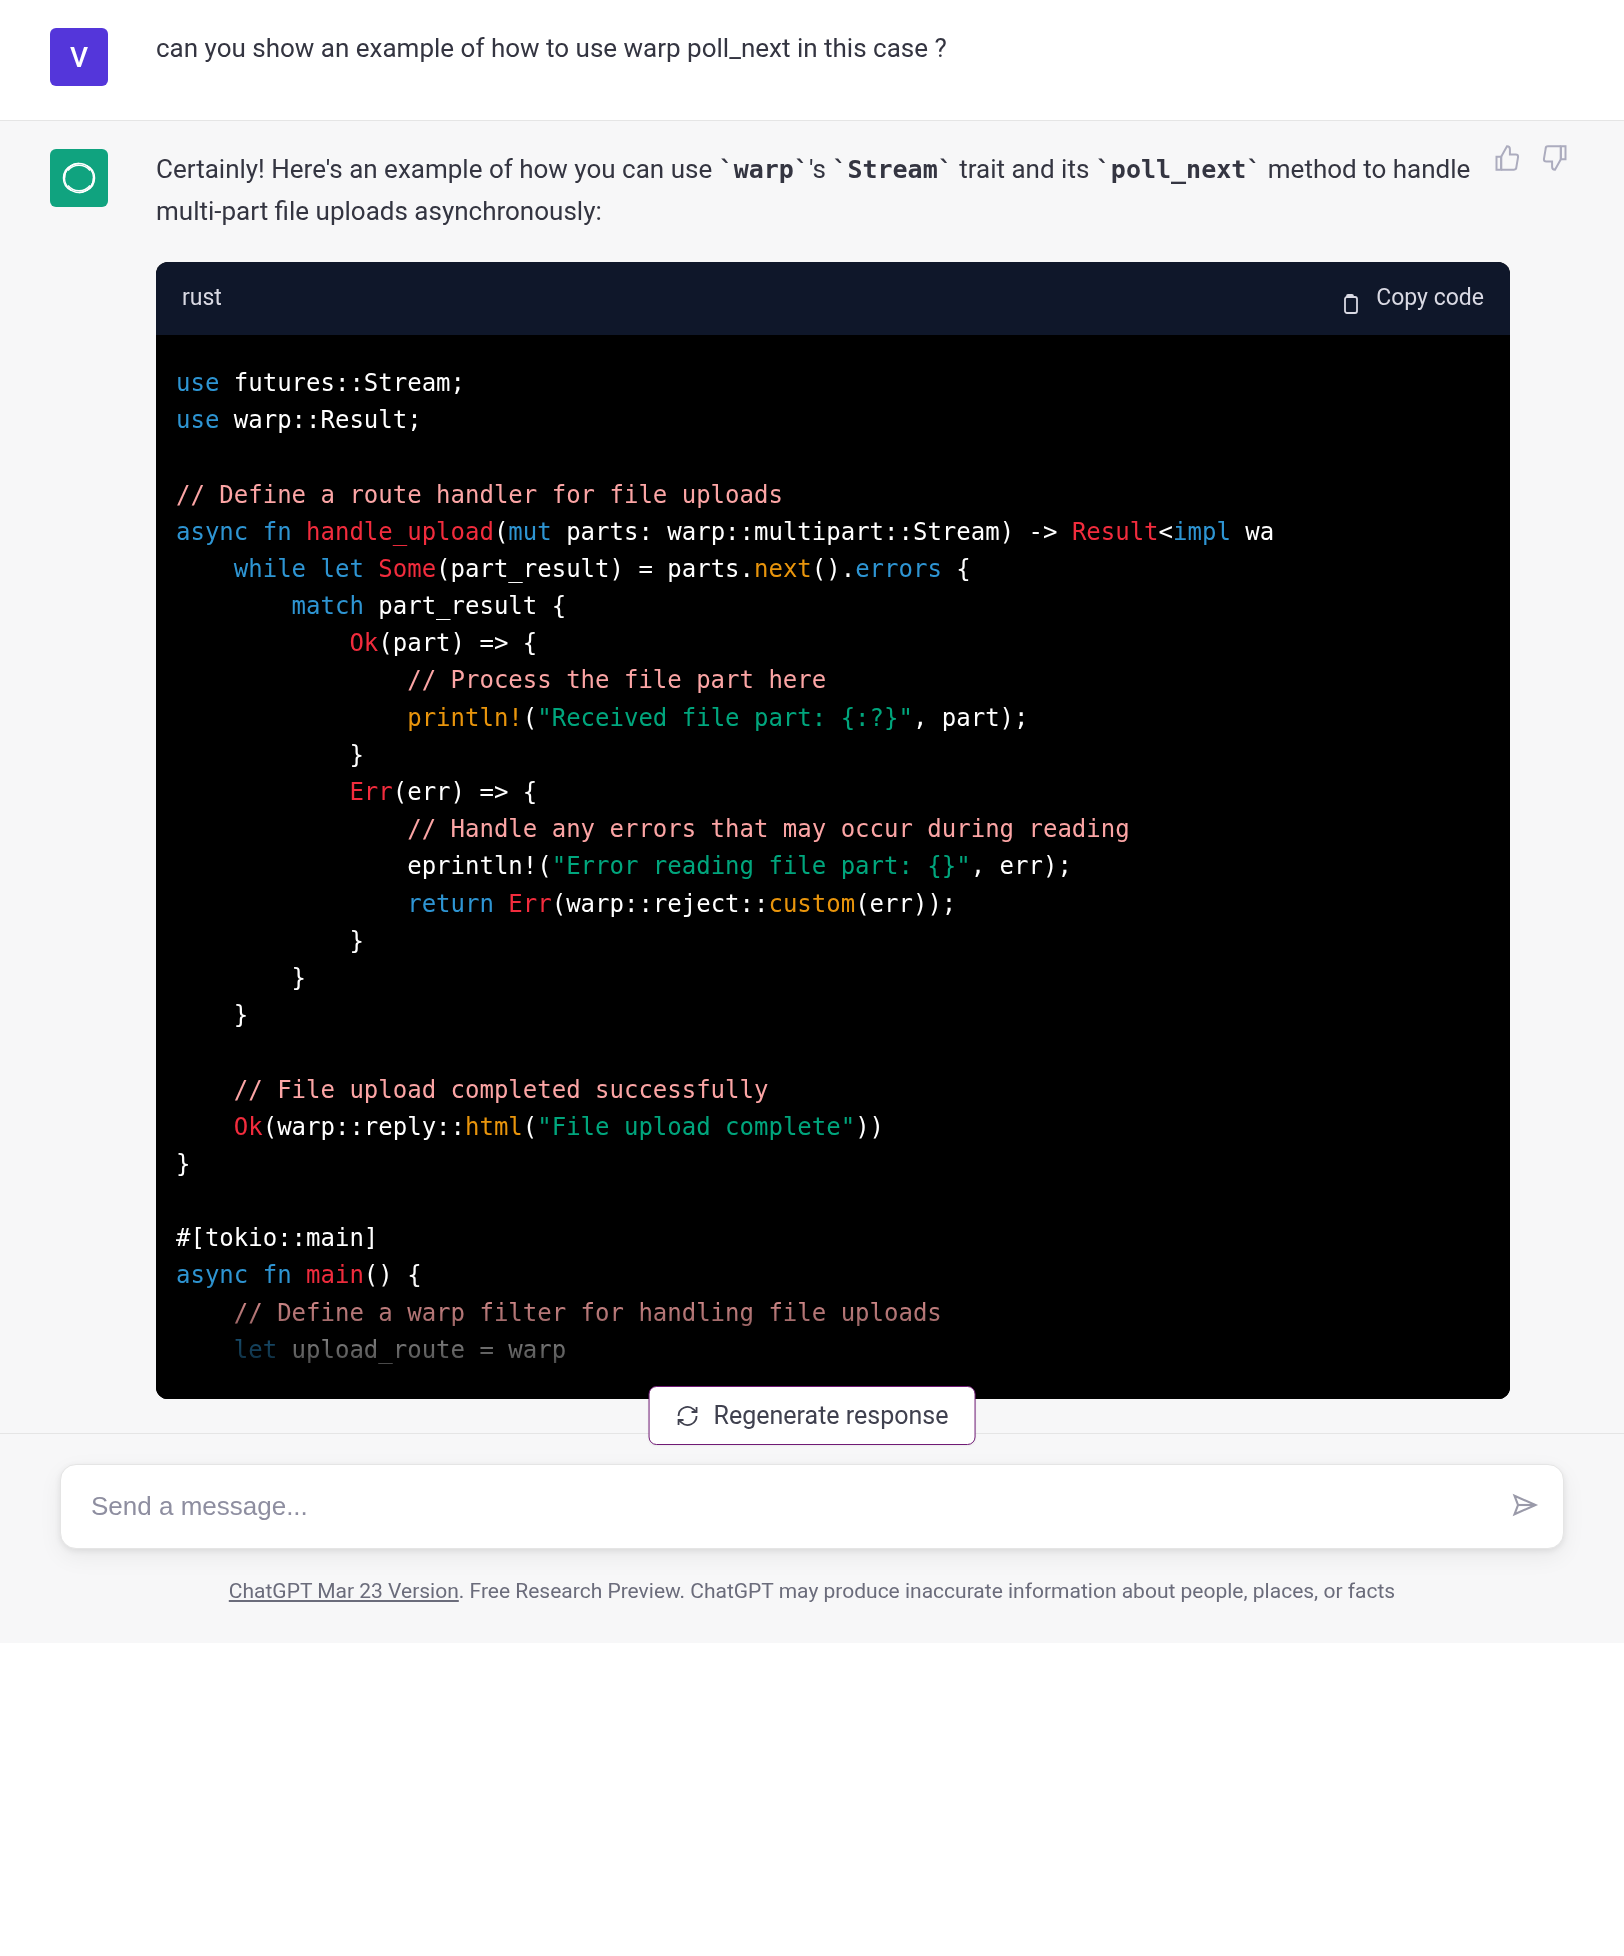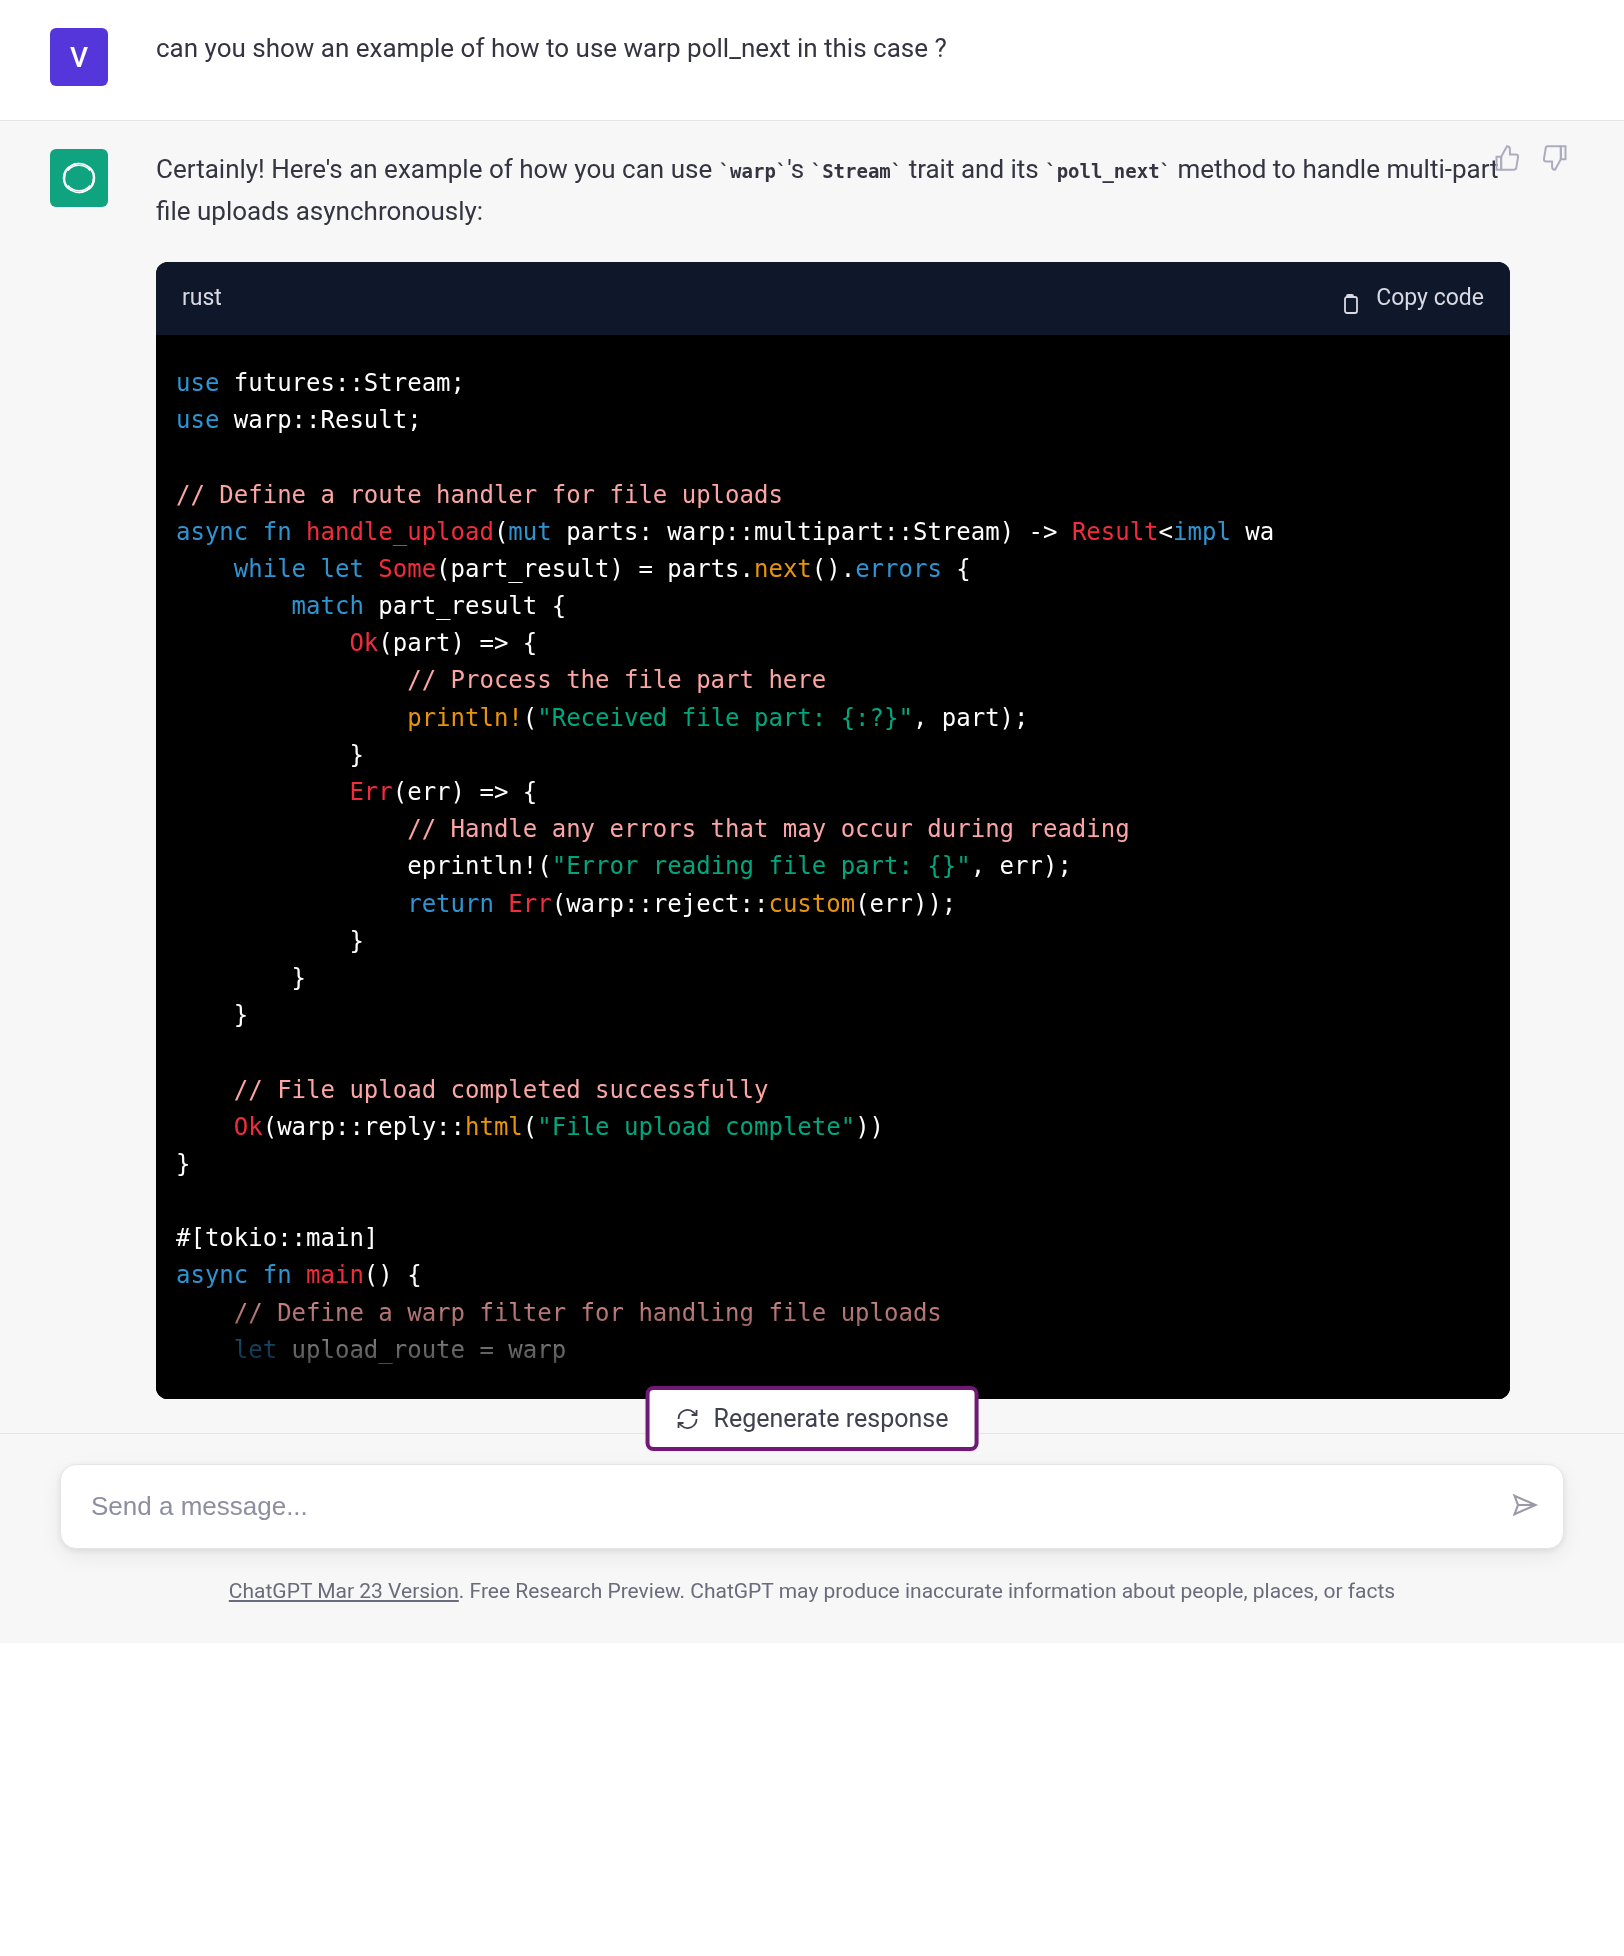--- a/index.html
+++ b/index.html
@@ -9,34 +9,34 @@
   .msg-row.user { background:#ffffff; }
   .msg-row.assistant { background:#f7f7f8; }
   .msg-inner { max-width:1560px; padding:28px 50px 34px 50px; display:flex; align-items:flex-start; gap:48px; }
   .avatar { width:58px; height:58px; border-radius:6px; flex:0 0 auto; display:flex; align-items:center; justify-content:center; font-size:28px; font-weight:500; color:#fff; }
   .avatar.user-av { background:#5436da; }
   .avatar.ai-av { background:#10a37f; }
   .ai-logo-svg { width:36px; height:36px; }
   .msg-body { flex:1 1 auto; font-size:26px; line-height:1.6; color:#343541; position:relative; min-width:0; }
   .post-actions { position:absolute; top:-6px; right:-60px; display:flex; gap:18px; color:#acacbe; }
   .icon-btn { width:30px; height:30px; cursor:pointer; display:flex; align-items:center; justify-content:center; }
-  .inline-code { font-family: ui-monospace, "SF Mono", Menlo, Consolas, monospace; font-weight:700; font-size:19px; }
+  .inline-code { font-family: ui-monospace, "SF Mono", Menlo, Consolas, monospace; font-weight:700; font-size:25px; }
   .code-card { margin-top:30px; border-radius:12px; overflow:hidden; background:#000; }
   .code-head { background:#0f172a; color:#d9d9e3; display:flex; align-items:center; justify-content:space-between; padding:18px 26px; font-size:23px; }
   .copy-grp { display:flex; align-items:flex-end; gap:14px; cursor:pointer; }
   .code-body { background:#000; color:#fff; font-family: ui-monospace, "SF Mono", Menlo, Consolas, monospace; font-size:24px; line-height:1.55; padding:30px 20px 30px 20px; white-space:pre; overflow-x:auto; position:relative; }
   .code-fade { position:absolute; left:0; right:0; bottom:0; height:120px; background:linear-gradient(to bottom, rgba(0,0,0,0), rgba(0,0,0,1)); pointer-events:none; }
   .tok-kw   { color:#2e95d3; }
   .tok-fn   { color:#f22c3d; }
   .tok-fnnm { color:#e9950c; }
   .tok-str  { color:#00a67d; }
   .tok-com  { color:#fca5a5; }
   .tok-wh   { color:#ffffff; }
   .bottom-zone { position:relative; background:#f7f7f8; padding-bottom:40px; }
-  .regen-pill { position:absolute; top:-48px; left:50%; transform:translateX(-50%); background:#fff; border:4px solid #701a75; border-radius:8px; padding:14px 26px; display:flex; align-items:center; gap:14px; font-size:25px; color:#40414f; cursor:pointer; box-shadow:0 1px 2px rgba(0,0,0,0.05); }
+  .regen-pill { position:absolute; top:-48px; left:50%; transform:translateX(-50%); background:#fff; border:1px solid #701a75; border-radius:8px; padding:14px 26px; display:flex; align-items:center; gap:14px; font-size:25px; color:#40414f; cursor:pointer; box-shadow:0 1px 2px rgba(0,0,0,0.05); }
   .input-wrap { margin:0 60px; padding-top:30px; }
   .chat-input { width:100%; background:#fff; border:1px solid #e5e5e5; border-radius:16px; box-shadow:0 2px 6px rgba(0,0,0,0.08), 0 8px 24px rgba(0,0,0,0.06); padding:26px 70px 26px 30px; position:relative; }
   .chat-input input { border:none; outline:none; width:100%; font-size:26px; color:#6b6c7b; background:transparent; }
   .chat-input input::placeholder { color:#8e8ea0; }
   .send-btn { position:absolute; right:24px; top:50%; transform:translateY(-50%); color:#9a9aa9; cursor:pointer; }
   .foot { text-align:center; font-size:21px; color:#6b6c7b; margin-top:30px; padding:0 60px; }
   .foot a { color:#6b6c7b; text-decoration:underline; }
 </style>
 </head>
 <body>

